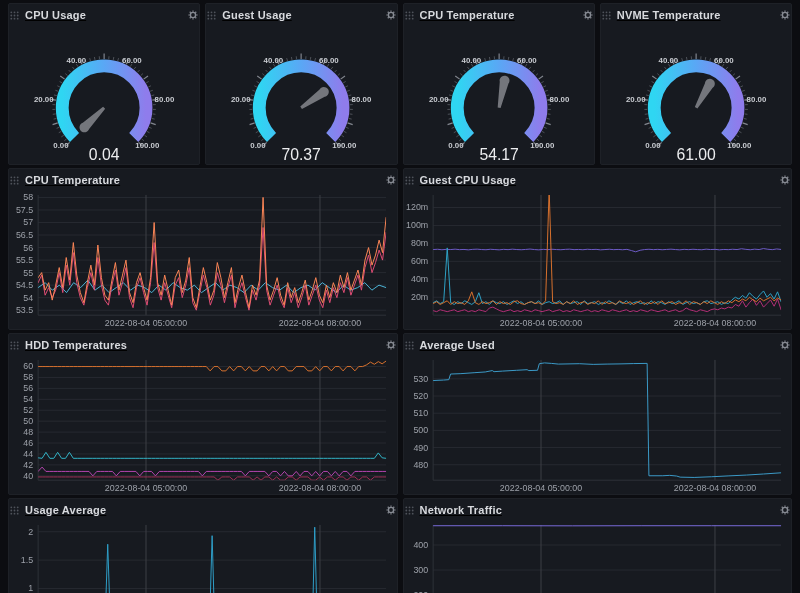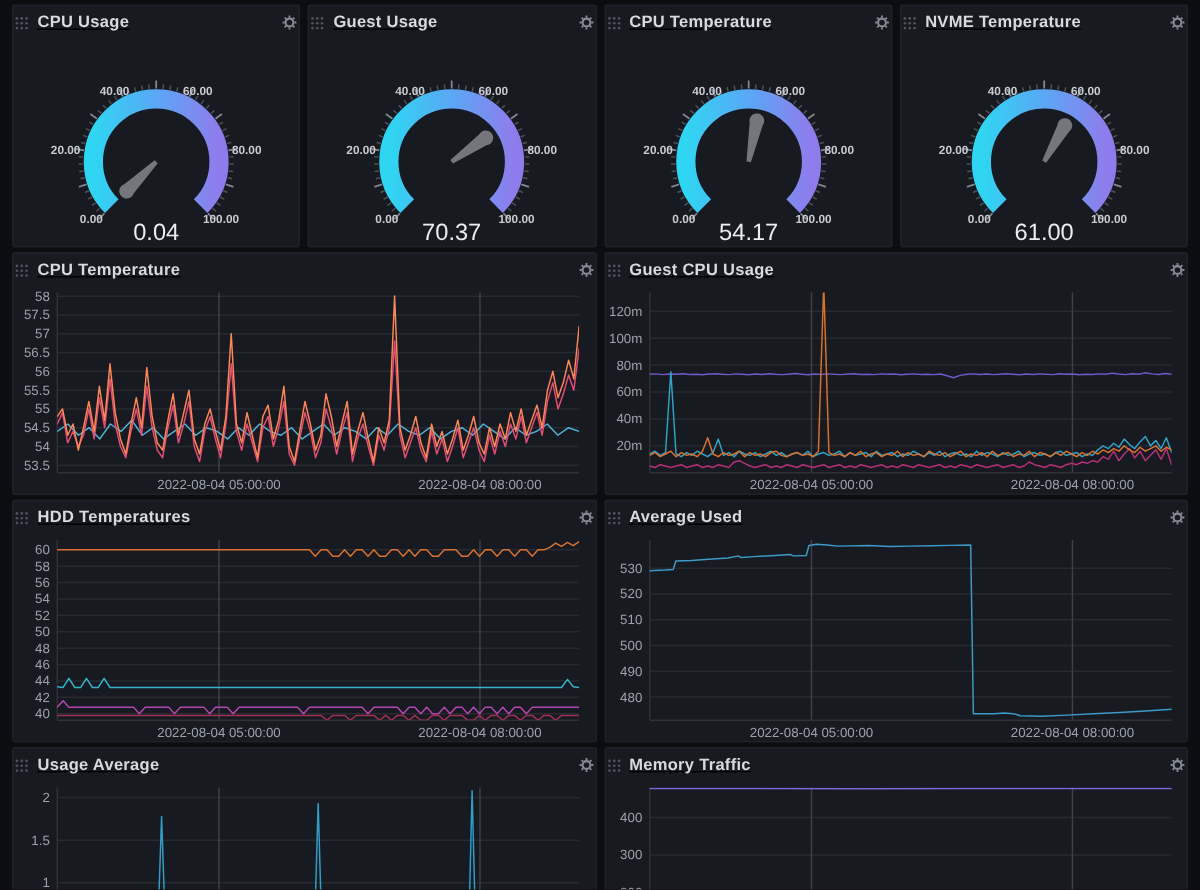--- a/index.html
+++ b/index.html
@@ -816,21 +816,21 @@
             <circle cx="4.5" cy="1.3" r="0.9" fill="#4f535b"></circle>
             <circle cx="7.7" cy="1.3" r="0.9" fill="#4f535b"></circle>
             <circle cx="1.3" cy="4.5" r="0.9" fill="#4f535b"></circle>
             <circle cx="4.5" cy="4.5" r="0.9" fill="#4f535b"></circle>
             <circle cx="7.7" cy="4.5" r="0.9" fill="#4f535b"></circle>
             <circle cx="1.3" cy="7.7" r="0.9" fill="#4f535b"></circle>
             <circle cx="4.5" cy="7.7" r="0.9" fill="#4f535b"></circle>
             <circle cx="7.7" cy="7.7" r="0.9" fill="#4f535b"></circle>
           </svg>
         </span>
-      <span class="ptitle">Memory Traffic</span>
+      <span class="ptitle">Network Traffic</span>
       <span class="spacer"></span>
       <span class="gearicon">
           <svg width="10" height="10" viewBox="0 0 10 10">
             <circle cx="5" cy="5" r="2.6" fill="none" stroke="#878b93" stroke-width="1.4"></circle>
             <line x1="8.2" y1="5" x2="9.6" y2="5" stroke="#878b93" stroke-width="1.2"></line>
             <line x1="7.262741699796953" y1="7.262741699796952" x2="8.25269119345812" y2="8.252691193458118" stroke="#878b93" stroke-width="1.2"></line>
             <line x1="5" y1="8.2" x2="5" y2="9.6" stroke="#878b93" stroke-width="1.2"></line>
             <line x1="2.737258300203048" y1="7.262741699796953" x2="1.747308806541882" y2="8.25269119345812" stroke="#878b93" stroke-width="1.2"></line>
             <line x1="1.7999999999999998" y1="5" x2="0.40000000000000036" y2="5.000000000000001" stroke="#878b93" stroke-width="1.2"></line>
             <line x1="2.7372583002030475" y1="2.737258300203048" x2="1.7473088065418807" y2="1.747308806541882" stroke="#878b93" stroke-width="1.2"></line>

